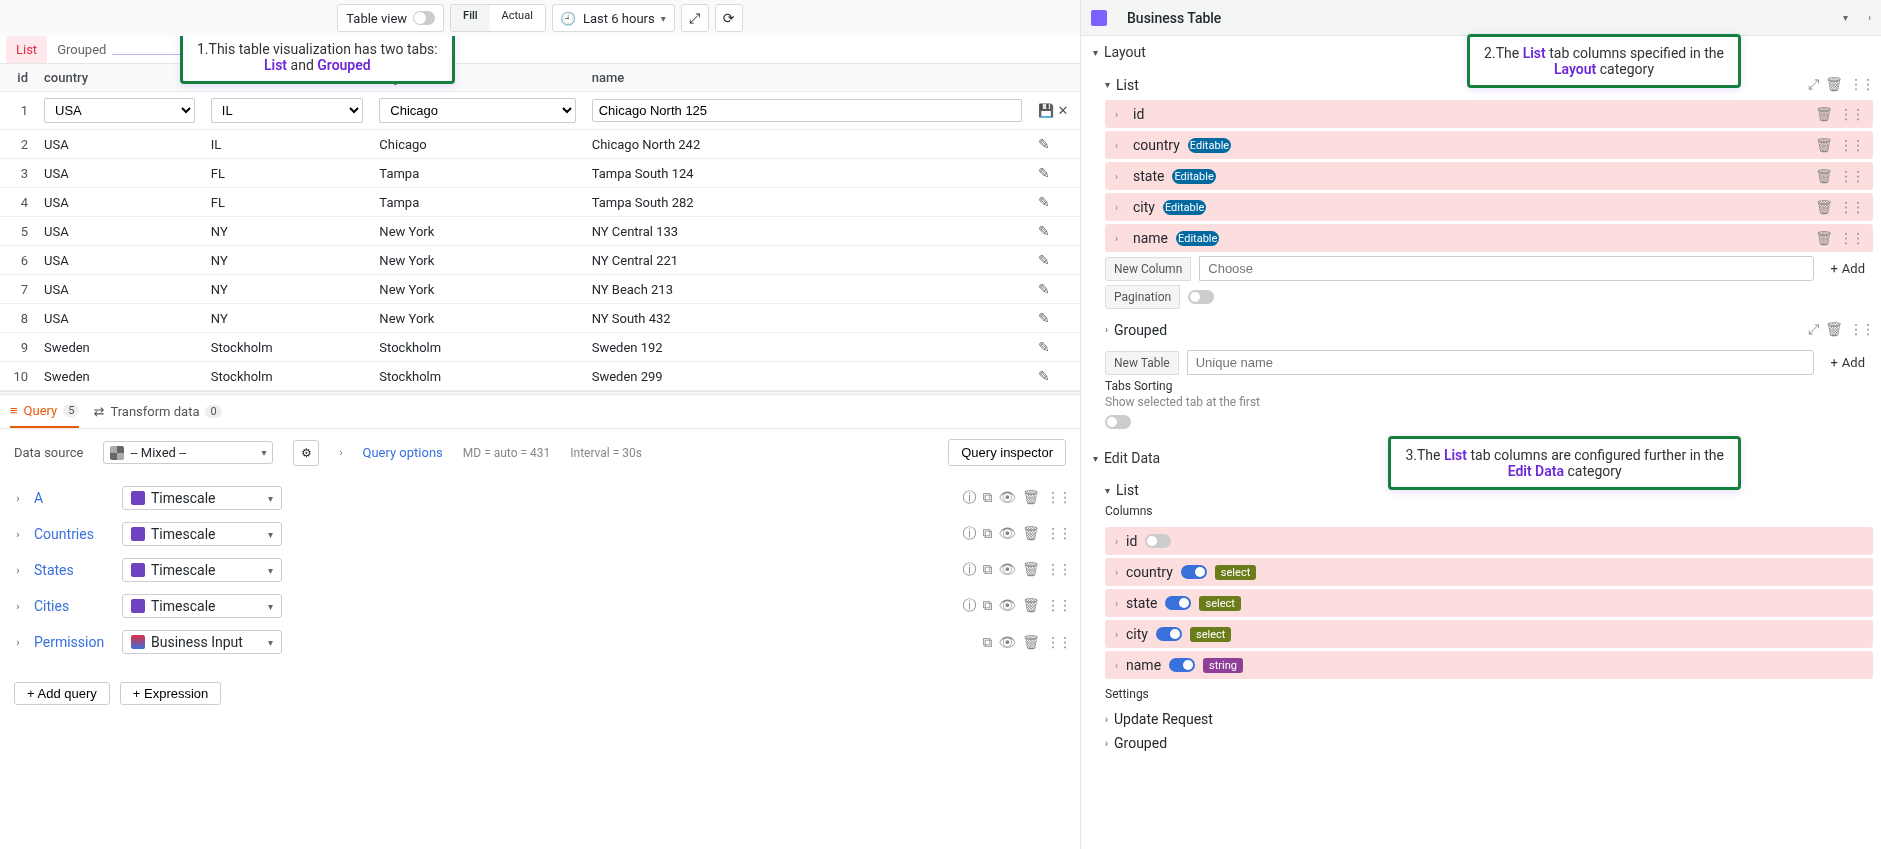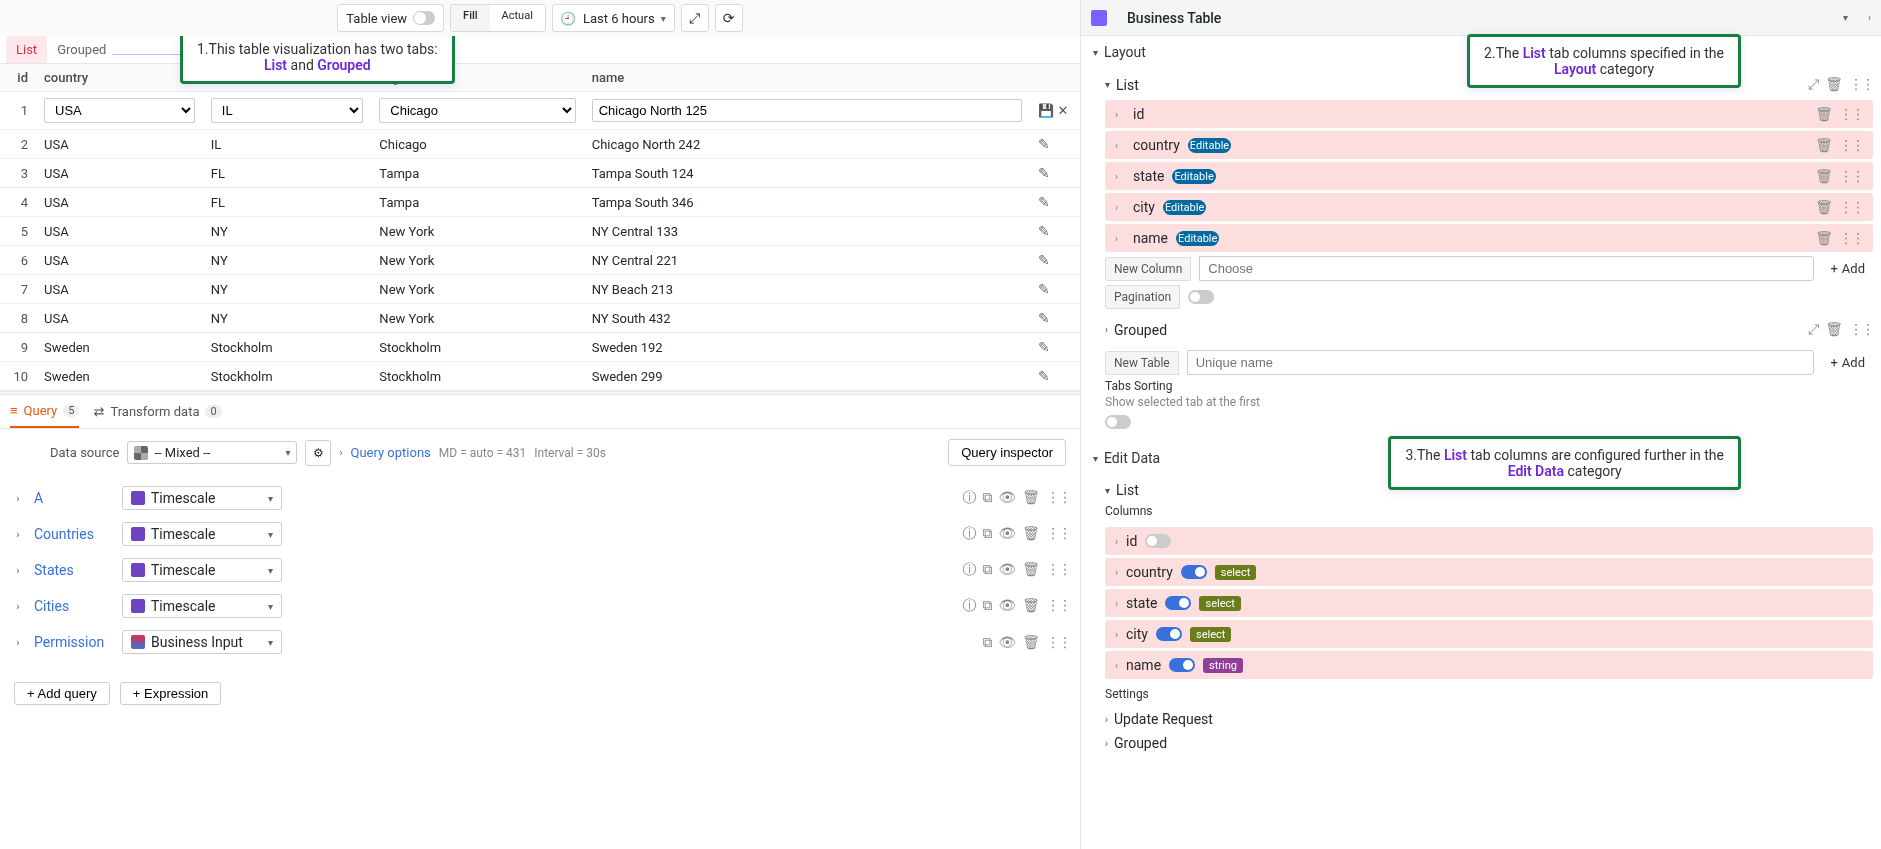--- a/index.html
+++ b/index.html
@@ -35,21 +35,21 @@
 .row-select { width: 100%; border:1px solid #ccc; border-radius:2px; padding:3px 6px; font-size:13px; background:#fff; }
 .edit-icon { color: #666; cursor: pointer; font-size:14px; }
 
 
 .bottom-tabs { display:flex; border-bottom:1px solid #e4e7e7; padding: 0 10px; gap: 14px; font-size:13px; }
 .btab { padding:8px 0; display:flex; gap:6px; align-items:center; cursor:pointer; color:#555; }
 .btab.active { color:#e8590c; border-bottom:2px solid #e8590c; }
 .count-pill { display:inline-block; min-width:16px; padding:0 5px; border-radius:8px; background:#eee; font-size:11px; color:#555; text-align:center; }
 
 
-.ds-row { display:flex; align-items:center; gap:8px; padding:10px 14px; font-size:13px;margin-left:36px; }
+.ds-row { display:flex; align-items:center; gap:20px; padding:10px 14px; font-size:13px; }
 .ds-label { color:#555; }
 .ds-select { flex:0 0 170px; border:1px solid #ccc; border-radius:3px; padding:3px 6px; display:flex; align-items:center; gap:6px; }
 .mixed-icon { width:14px; height:14px; background:conic-gradient(#666 0 25%, #aaa 0 50%, #666 0 75%, #aaa 0); border-radius:2px; }
 .mini-btn { width:26px; height:26px; border:1px solid #ccc; border-radius:3px; background:#fff; display:inline-flex; align-items:center; justify-content:center; font-size:12px; }
 .qo-link { color:#3871dc; cursor:pointer; }
 .meta { color:#888; font-size:12px; }
 .qbtn { border:1px solid #ccc; background:#fff; border-radius:3px; padding:5px 12px; font-size:13px; cursor:pointer; }
 
 
 .qrows { padding: 4px 10px 12px; }
@@ -183,21 +183,21 @@
     <td>FL</td>
     <td>Tampa</td>
     <td>Tampa South 124</td>
     <td><span class="edit-icon">✎</span></td>
             </tr>
             <tr>
     <td class="idcell">4</td>
     <td>USA</td>
     <td>FL</td>
     <td>Tampa</td>
-    <td>Tampa South 346</td>
+    <td>Tampa South 282</td>
     <td><span class="edit-icon">✎</span></td>
             </tr>
             <tr>
     <td class="idcell">5</td>
     <td>USA</td>
     <td>NY</td>
     <td>New York</td>
     <td>NY Central 133</td>
     <td><span class="edit-icon">✎</span></td>
             </tr>

